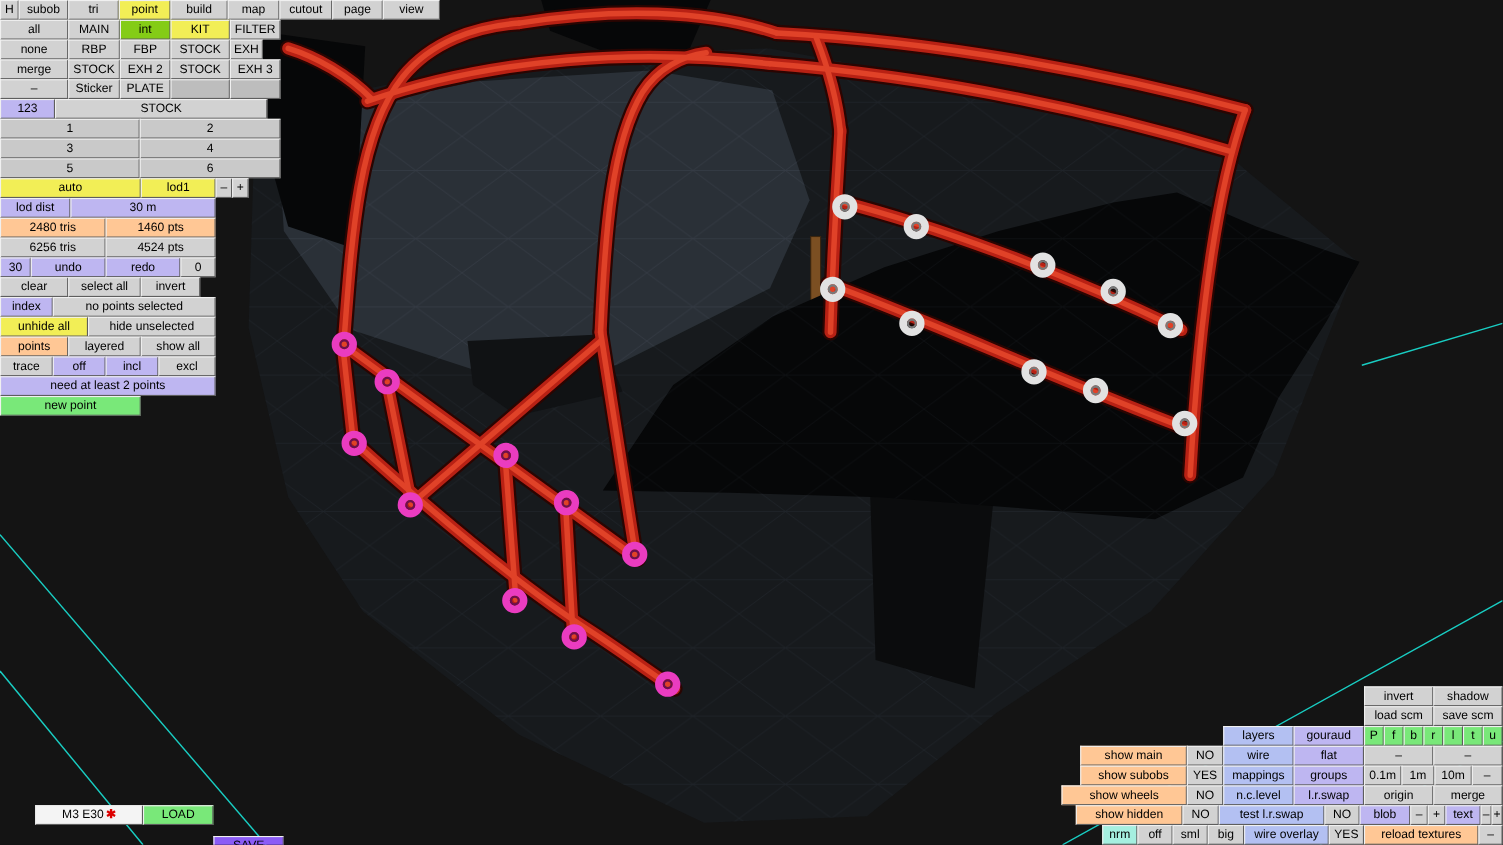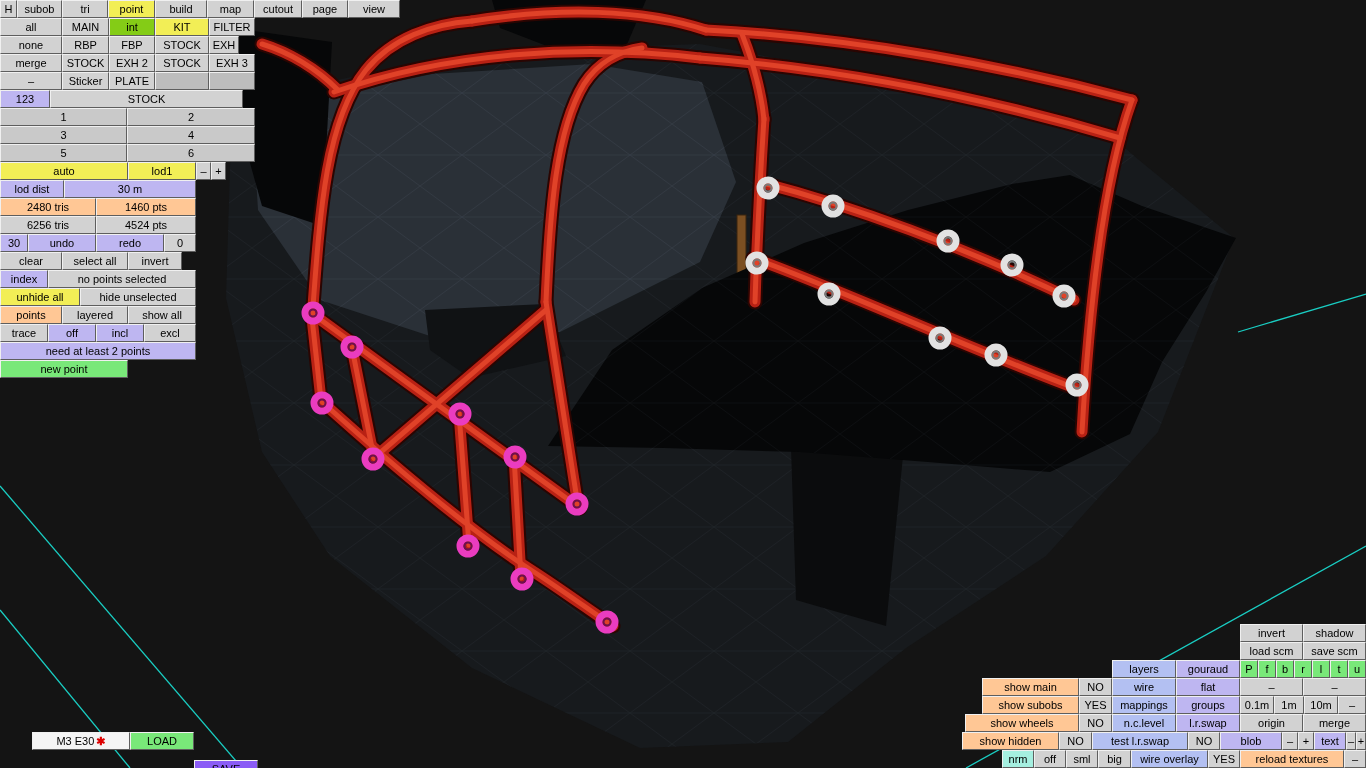--- a/index.html
+++ b/index.html
@@ -360,21 +360,21 @@
     <div class="b lb" style="width:64px">n.c.level</div>
     <div class="b lv" style="width:64px">l.r.swap</div>
     <div class="b" style="width:63px">origin</div>
     <div class="b" style="width:63px">merge</div>
   </div>
   <div class="row">
     <div class="b pc" style="width:97px">show hidden</div>
     <div class="b" style="width:33px">NO</div>
     <div class="b lb" style="width:96px">test l.r.swap</div>
     <div class="b" style="width:32px">NO</div>
-    <div class="b lv" style="width:62px">blob</div>
+    <div class="b lv" style="width:46px">blob</div>
     <div class="b" style="width:16px">–</div>
     <div class="b" style="width:16px">+</div>
     <div class="b lv" style="width:32px">text</div>
     <div class="b" style="width:10px">–</div>
     <div class="b" style="width:10px">+</div>
   </div>
   <div class="row">
     <div class="b cy" style="width:32px">nrm</div>
     <div class="b" style="width:32px">off</div>
     <div class="b" style="width:32px">sml</div>

